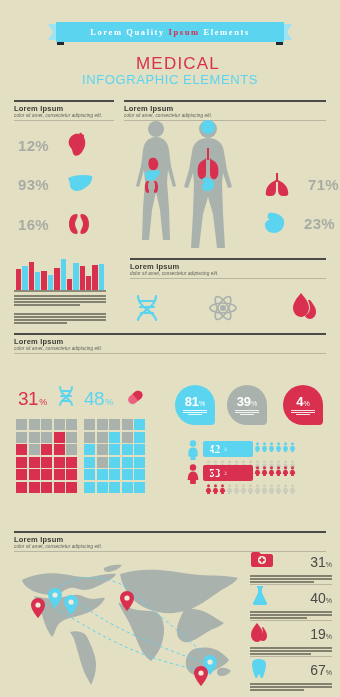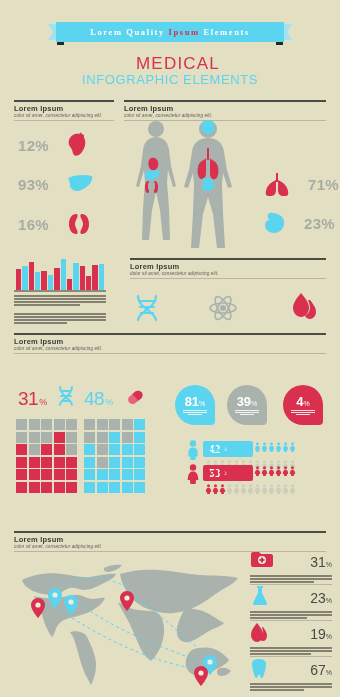--- a/index.html
+++ b/index.html
@@ -716,21 +716,21 @@
     </div>
 
     <div class="bitem">
       <div class="row">
         <span>
           <svg width="20" height="20" viewBox="0 0 20 20">
               <path d="M8 1h4v6l5 10c0.5 1 -0.3 2 -1.5 2h-11c-1.2 0 -2 -1 -1.5 -2l5 -10z" fill="#5bd4f0"></path>
               <rect x="7" y="0" width="6" height="2" fill="#5bd4f0"></rect>
             </svg>
         </span>
-        <span class="bp"><span>23</span><span class="ss">%</span></span>
+        <span class="bp"><span>40</span><span class="ss">%</span></span>
       </div>
       <div class="bt">
         <div class="fakeline" style="width:100%"></div>
           <div class="fakeline" style="width:100%"></div>
           <div class="fakeline" style="width:70%"></div>
       </div>
       <div class="divider"></div>
     </div>
 
     <div class="bitem">

